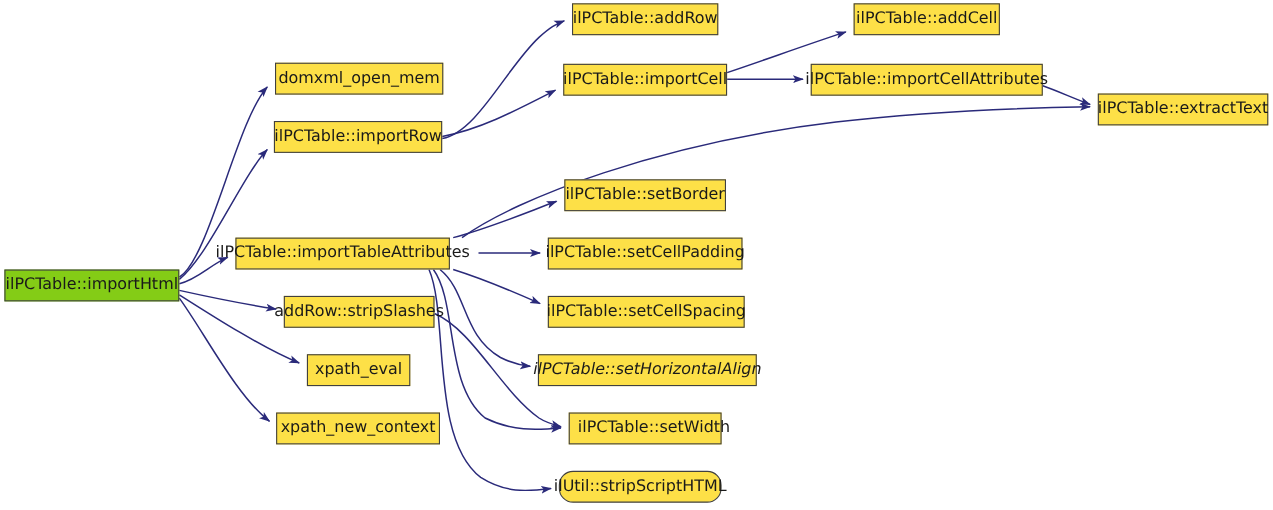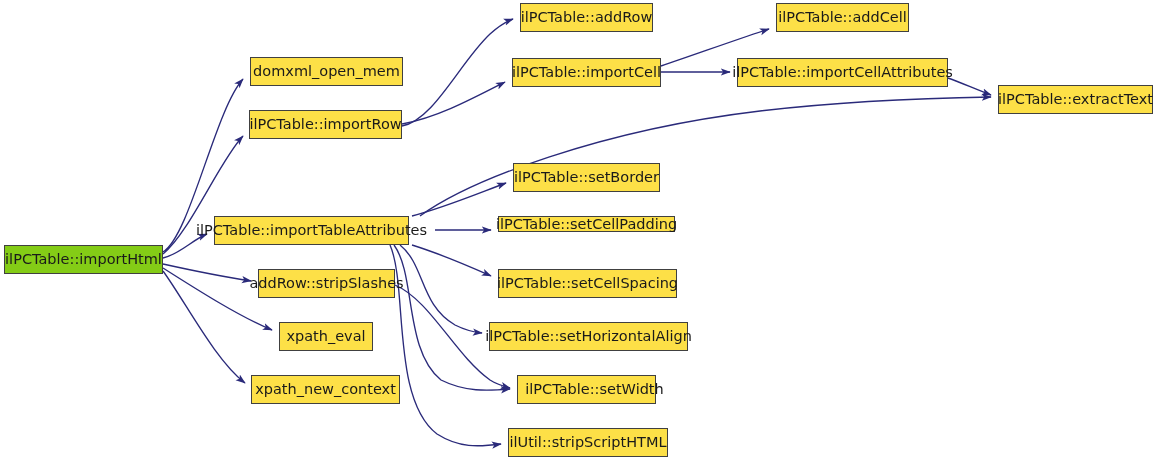--- a/index.html
+++ b/index.html
@@ -102,33 +102,33 @@
       </div>
       <div class="node" style="left: 520px; top: 3px; width: 133px; height: 29px;">
         <span class="node-label">ilPCTable::addRow</span>
       </div>
       <div class="node" style="left: 512px; top: 58px; width: 149px; height: 29px;">
         <span class="node-label">ilPCTable::importCell</span>
       </div>
       <div class="node" style="left: 513px; top: 163px; width: 147px; height: 29px;">
         <span class="node-label">ilPCTable::setBorder</span>
       </div>
-      <div class="node" style="left: 498px; top: 216px; width: 177px; height: 16px; justify-content: center;">
+      <div class="node" style="left: 498px; top: 216px; width: 177px; height: 29px; justify-content: center;">
         <span class="node-label">ilPCTable::setCellPadding</span>
       </div>
       <div class="node" style="left: 498px; top: 269px; width: 179px; height: 29px;">
         <span class="node-label">ilPCTable::setCellSpacing</span>
       </div>
-      <div class="node" style="left: 489px; top: 322px; width: 199px; height: 29px;">
+      <div class="node" style="left: 489px; top: 322px; width: 199px; height: 29px; font-style: italic;">
         <span class="node-label">ilPCTable::setHorizontalAlign</span>
       </div>
       <div class="node" style="left: 517px; top: 375px; width: 139px; height: 29px; padding-left: 16px;">
         <span class="node-label">ilPCTable::setWidth</span>
       </div>
-      <div class="node" style="left: 508px; top: 428px; width: 160px; height: 29px;">
+      <div class="node" style="left: 508px; top: 428px; width: 148px; height: 29px; border-radius: 13px;">
         <span class="node-label">ilUtil::stripScriptHTML</span>
       </div>
       <div class="node" style="left: 776px; top: 3px; width: 133px; height: 29px;">
         <span class="node-label">ilPCTable::addCell</span>
       </div>
       <div class="node" style="left: 737px; top: 58px; width: 211px; height: 29px;">
         <span class="node-label">ilPCTable::importCellAttributes</span>
       </div>
       <div class="node" style="left: 998px; top: 85px; width: 155px; height: 29px;">
         <span class="node-label">ilPCTable::extractText</span>

